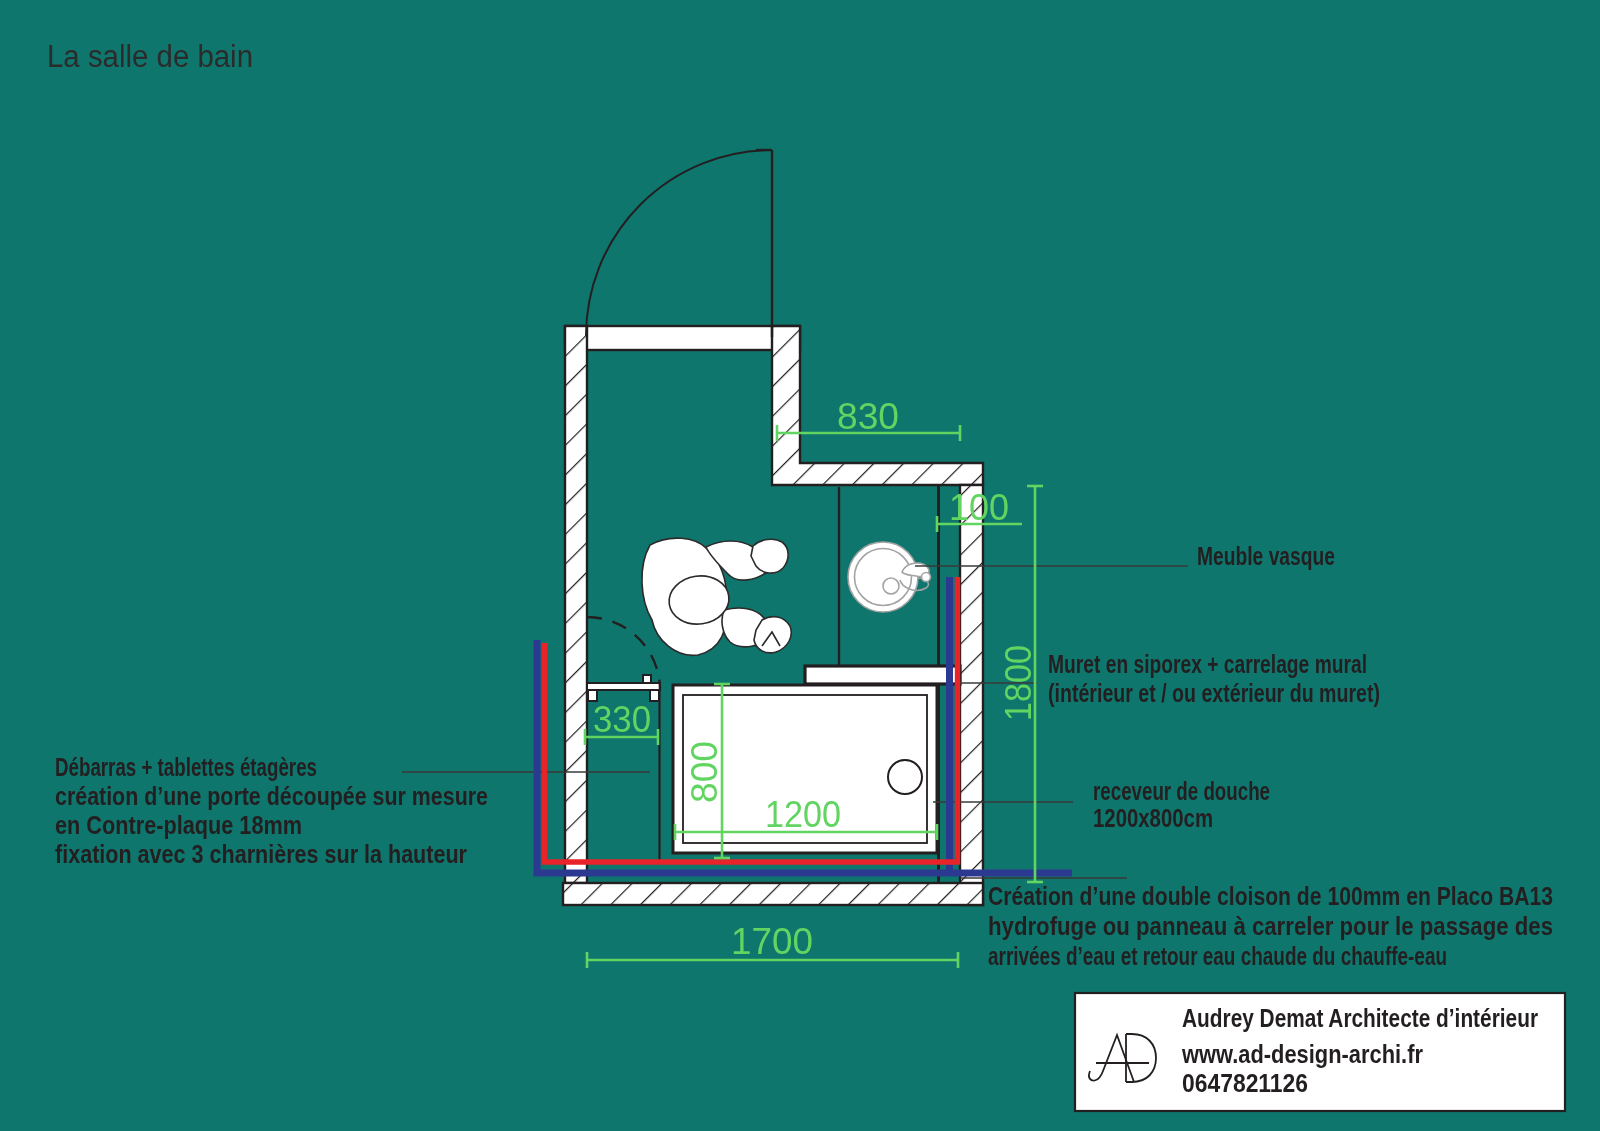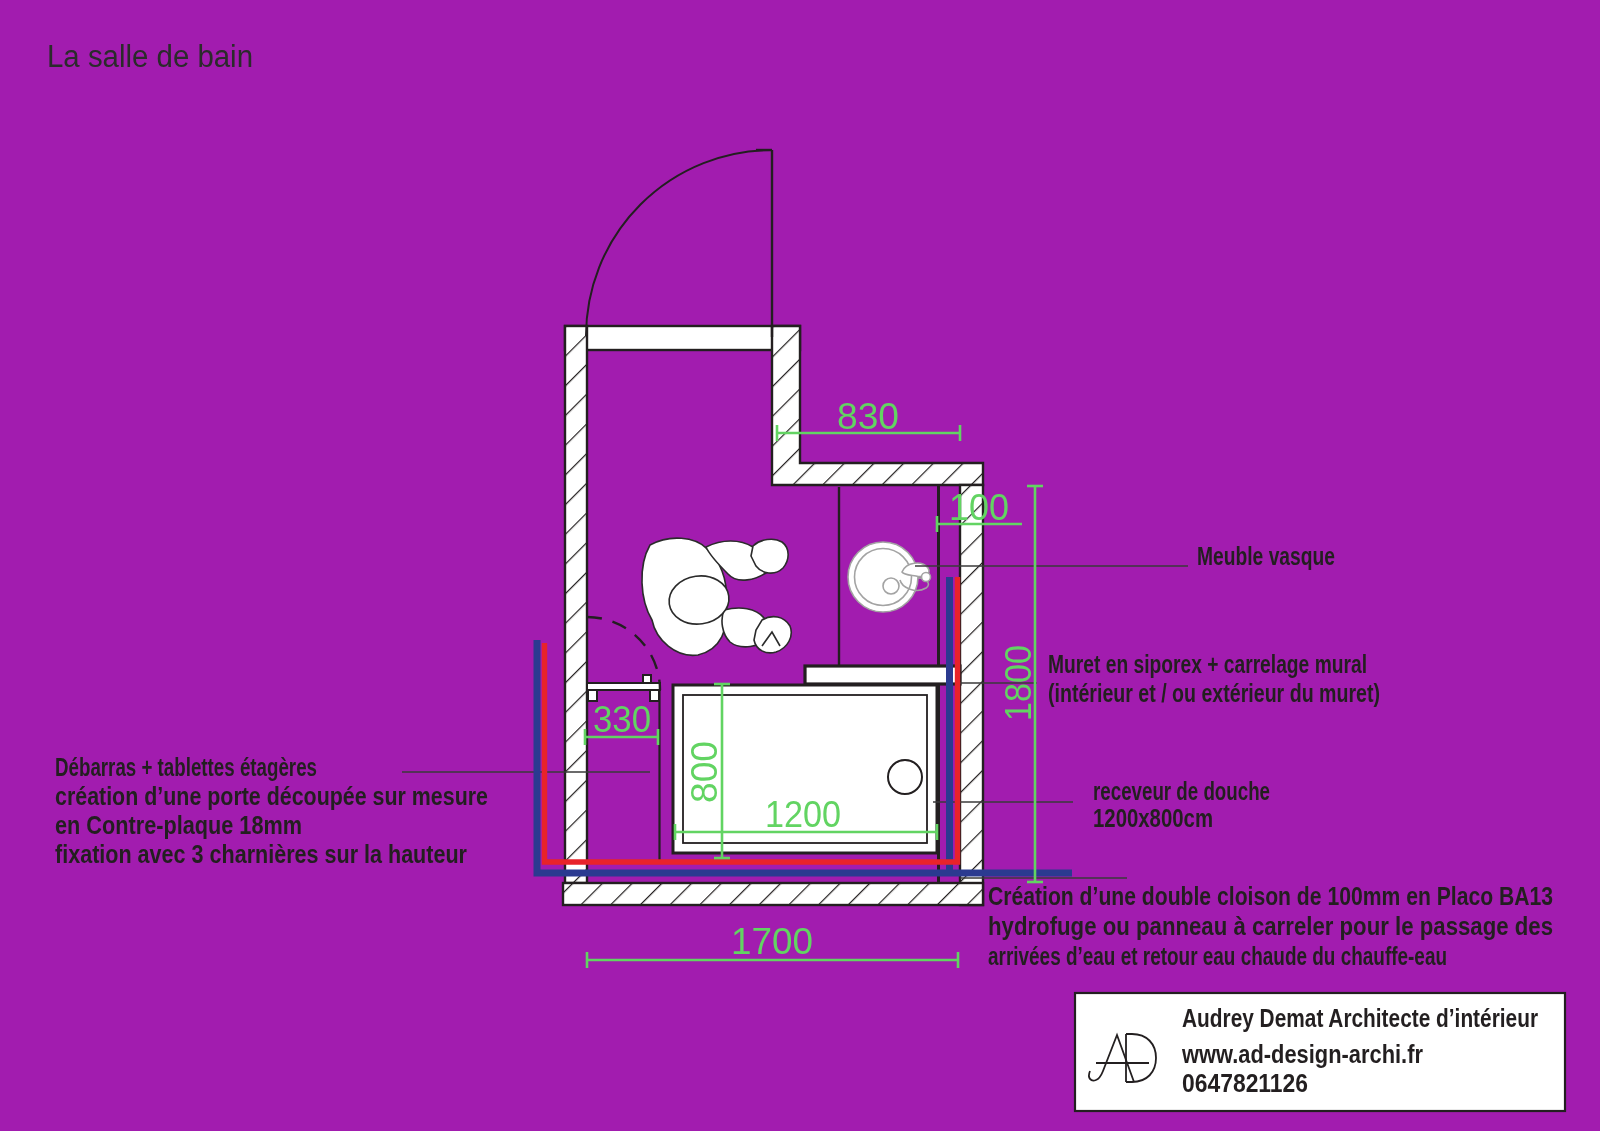--- a/index.html
+++ b/index.html
@@ -1,17 +1,17 @@
 <!DOCTYPE html>
 <html><head>
 <meta charset="utf-8">
 <style>
   html,body{margin:0;padding:0;background:#ffffff;}
   .canvas{
-    position:relative;width:1600px;height:1131px;background:#a21caf;
+    position:relative;width:1600px;height:1131px;background:#0f766e;
     font-family:"Liberation Sans",sans-serif;overflow:hidden;
   }
   .canvas svg{position:absolute;left:0;top:0;}
   text{font-family:"Liberation Sans",sans-serif;}
   .ttl{font-size:31px;fill:#2b2b2b;font-weight:normal;}
   .ann{font-size:26px;fill:#231f20;font-weight:bold;}
   .dim{font-size:36px;fill:#62d462;font-weight:normal;}
   .tb{font-size:26px;fill:#231f20;font-weight:bold;}
 </style>
 </head>

